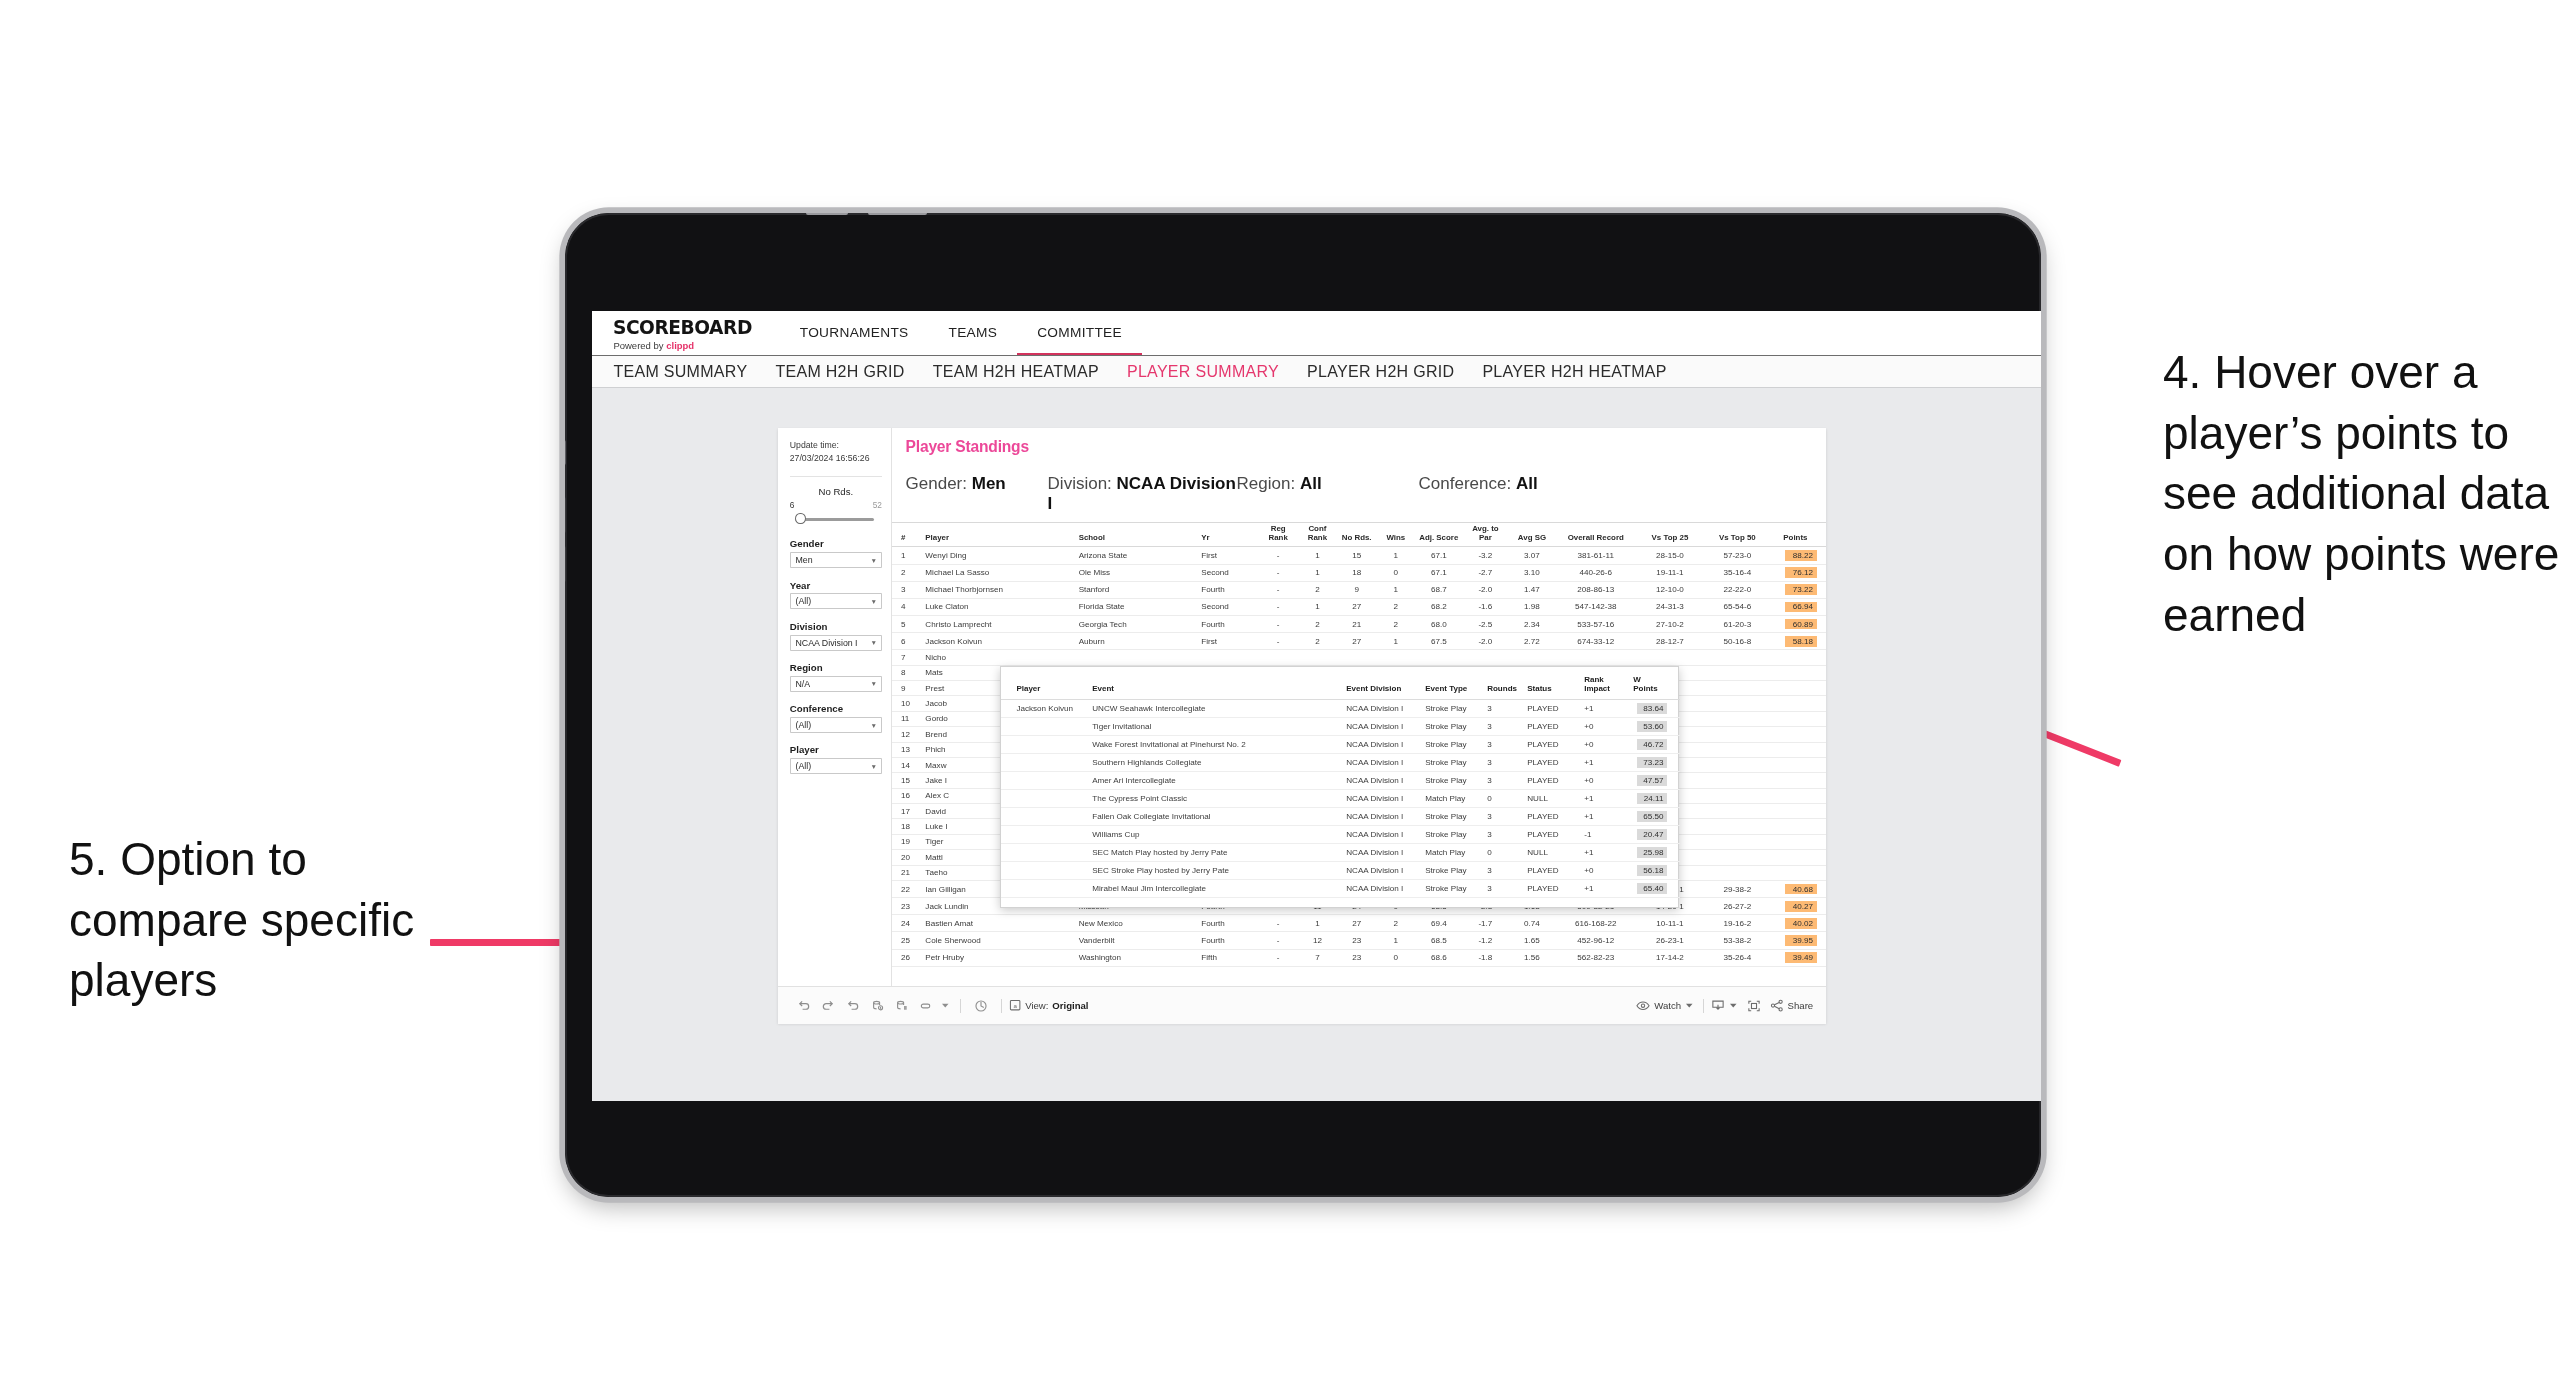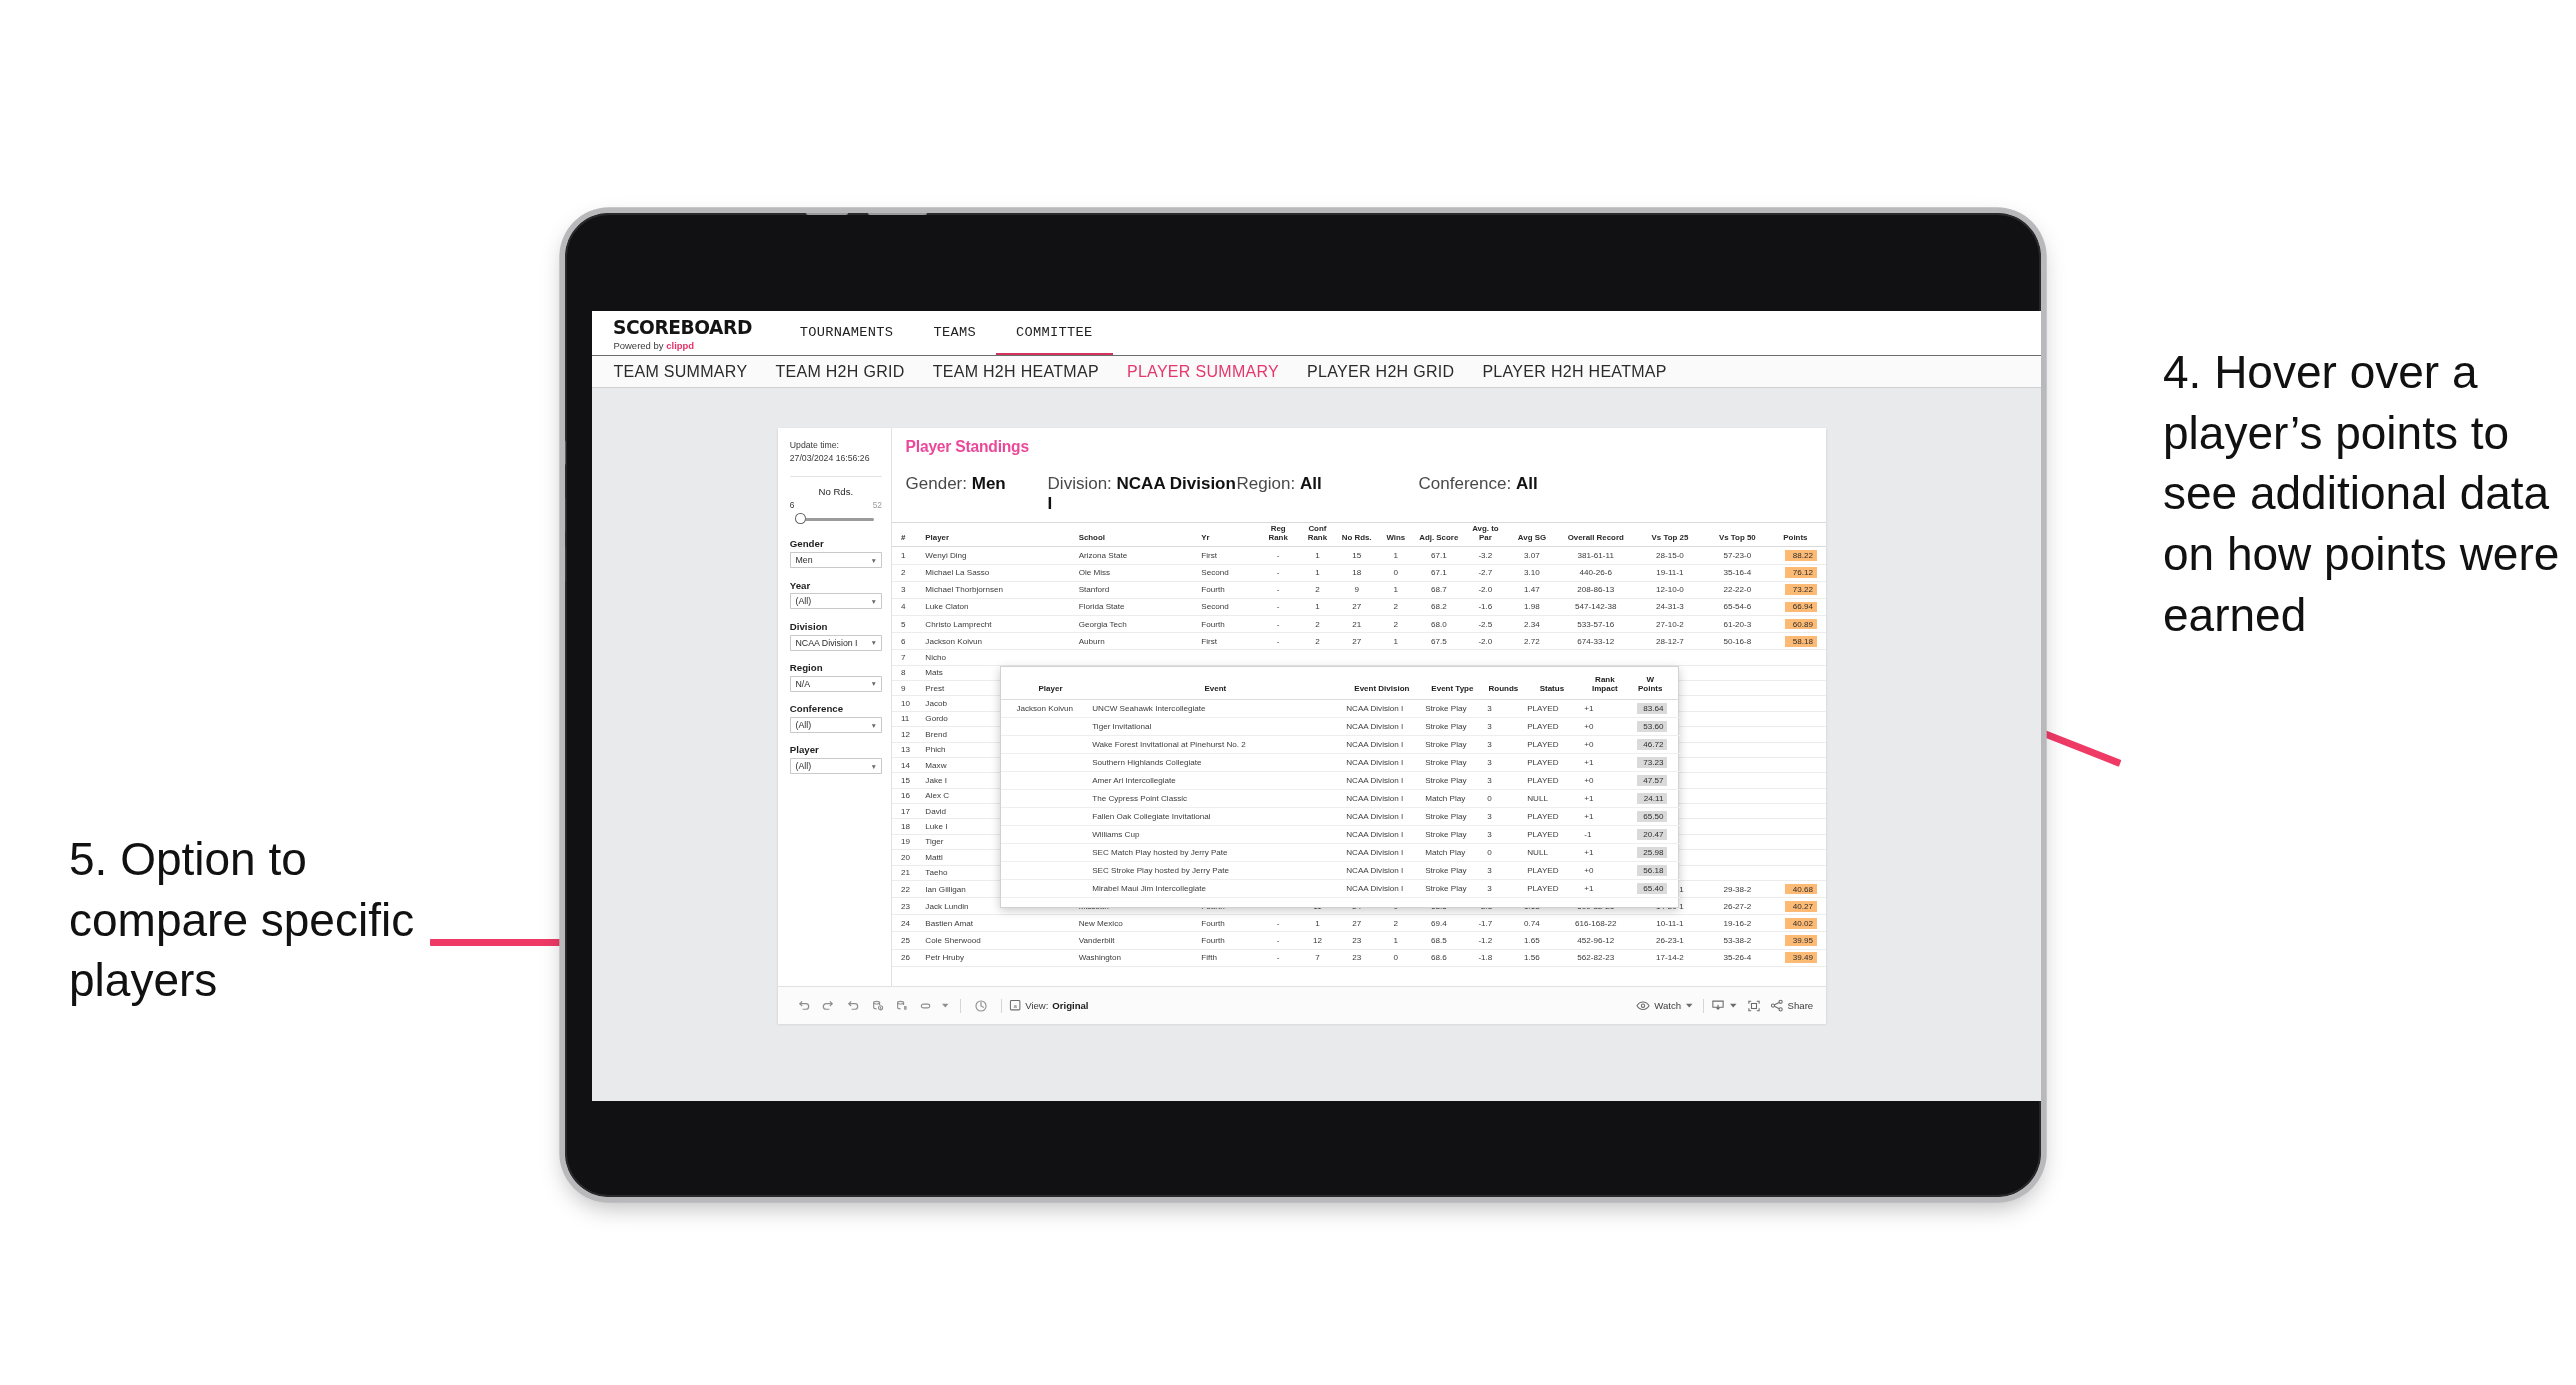--- a/index.html
+++ b/index.html
@@ -39,21 +39,21 @@
             border-bottom:1.9px solid #6d6d6d; }
   .brand { display:flex; flex-direction:column; justify-content:center;
            padding:0 17px 0 21px; min-width:144px; }
   .brand-title{ font-size:20px; font-weight:700; letter-spacing:-0.5px; color:#141414;
            font-family:"DejaVu Sans", sans-serif; transform:scaleX(.93);
            transform-origin:left center; }
   .brand-sub{ font-size:9.5px; color:#3b3b3b; margin-top:0.9px; white-space:nowrap;}
   .brand-sub b{ color:#e6336a; font-weight:700; }
   .navtabs{ display:flex; align-items:stretch; }
   .navtab{ display:flex; align-items:center; padding:0 20px; font-size:13.7px;
-           color:#222; letter-spacing:0.3px; cursor:pointer; border-bottom:2.8px solid transparent;font-family:Liberation Mono, monospace;}
+           color:#222; letter-spacing:0.3px; cursor:pointer; border-bottom:2.8px solid transparent;}
   .navtab.active{ border-bottom-color:#d2325c; }
   .appbar-right{ margin-left:auto; display:flex; align-items:center; gap:8.5px;
            padding-right:21px; font-size:12px; color:#333; }
   .appbar-right .caret{ color:#888; font-size:9.5px; }
   .appbar-right .sep{ color:#bbb; }
 
   
   #subbar{ height:32px; background:#fafafa; border-bottom:0.9px solid #cfd0d2;
            display:flex; align-items:center; padding-left:21px; gap:28px; }
   .subtab{ font-size:16px; color:#2b2b2b; letter-spacing:0.3px; cursor:pointer; }
@@ -117,21 +117,21 @@
   .c-pts{ width:45px; text-align:right; padding-right:9.5px !important; }
   th.c-pts, th.c-vs, th.c-rec{ text-align:center; }
   .pts-cell span{ display:inline-block; padding:0.9px 3.8px; background:#fdba74;
             color:#2f2f2f; min-width:32px; text-align:right; }
 
   
   #tooltip{ position:absolute; left:108px; top:144px; width:679px;
             background:#fff; border:0.9px solid #d2d2d2;
             box-shadow:0 2.8px 9.5px rgba(0,0,0,.22); z-index:9; padding:5.7px 0 9.5px 0; }
   table.tt{ width:100%; border-collapse:collapse; table-layout:fixed; font-size:8.1px; }
-  table.tt th{ font-size:8px; font-weight:700; color:#1c1c1c; text-align:center;
+  table.tt th{ font-size:8px; font-weight:700; color:#1c1c1c; text-align:left;
             padding:3.8px 3.8px 4.7px 3.8px; border-bottom:0.9px solid #dcdcdc; vertical-align:bottom;
             line-height:1.12; }
   table.tt td{ color:#3c3c3c; padding:3.1px 3.8px; border-bottom:0.9px solid #eee;
             white-space:nowrap; overflow:hidden; }
   .t-player{ width:87px; padding-left:15px !important; }
   .t-event{ width:254px; }
   .t-div{ width:79px; }
   .t-type{ width:62px; }
   .t-rds{ width:40px; }
   .t-status{ width:57px; }

